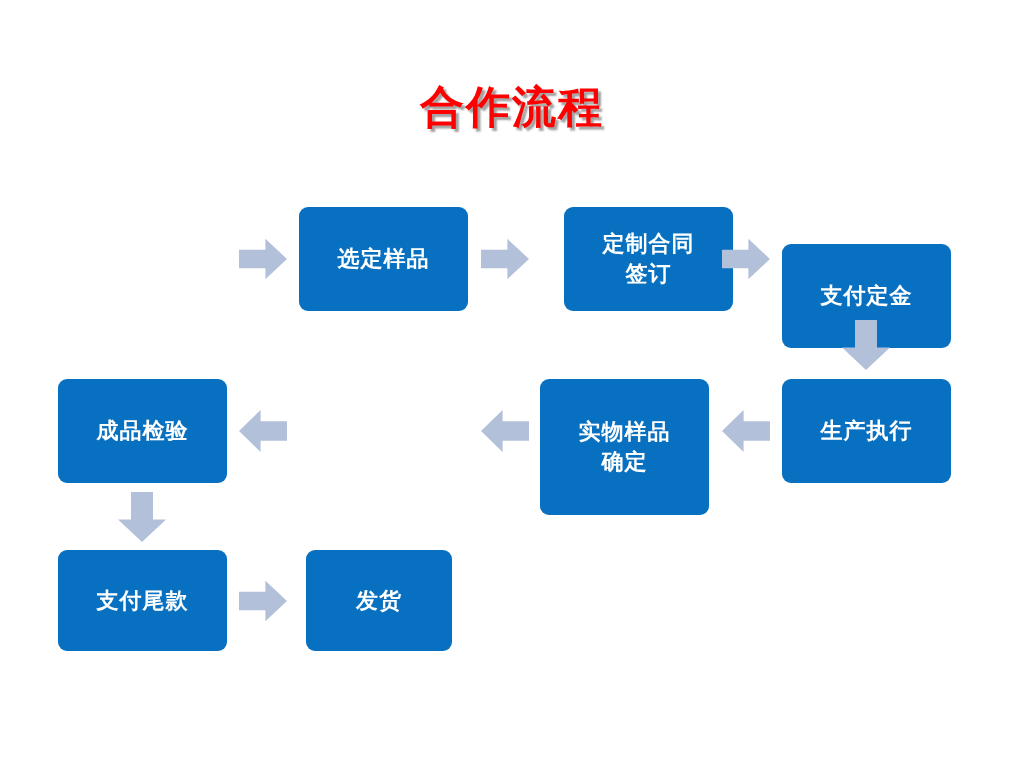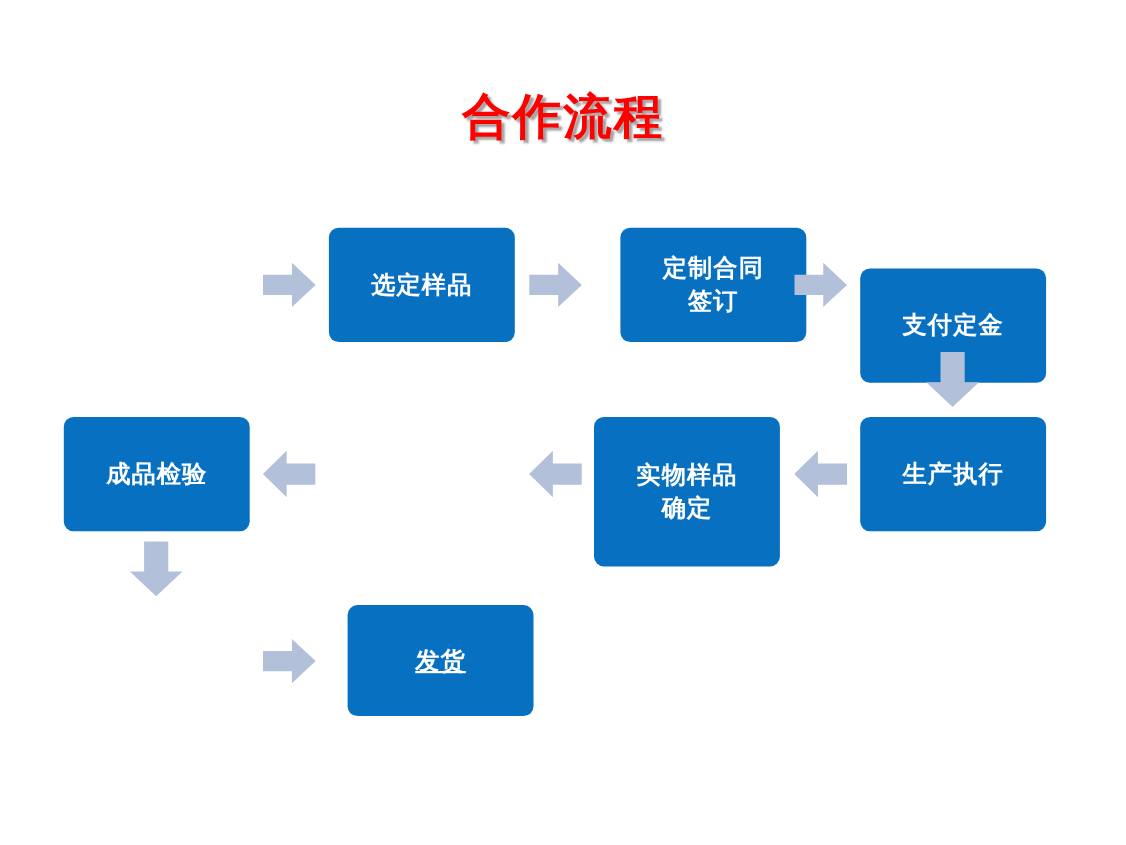--- a/index.html
+++ b/index.html
@@ -68,21 +68,21 @@
   #n-zhifudingjin  { left: 782px; top: 207px; width: 169px; height: 104px; margin-top: 37px; }
 
   
   #n-chengpinjy    { left: 58px;  top: 379px; width: 169px; height: 104px; }
   #n-shengchanzx   { left: 299px; top: 379px; width: 169px; height: 104px; }
   #n-shiwuyp       { left: 540px; top: 379px; width: 169px; height: 136px; }
   #n-baozhuangsj   { left: 782px; top: 379px; width: 169px; height: 104px; }
 
   
   #n-zhifuweikuan  { left: 58px;  top: 550px; width: 169px; height: 101px; }
-  #n-fahuo         { left: 316px; top: 550px; width: 169px; height: 101px; text-decoration: underline; }
+  #n-fahuo         { left: 306px; top: 550px; width: 146px; height: 101px; }
 
   
   .arrow {
     position: absolute;
     background: #b3c0d9;
   }
   .arrow.right {
     clip-path: polygon(0% 28%, 55% 28%, 55% 2%, 100% 50%, 55% 98%, 55% 72%, 0% 72%);
   }
   .arrow.left {
@@ -155,20 +155,23 @@
   </div>
 
   <div class="arrow left" id="a-r2-3"></div>
 
   <div class="node" id="n-baozhuangsj">
     <span class="label">生产执行</span>
   </div>
 
   <div class="arrow down" id="a-v-left"></div>
 
+  <div class="node" id="n-zhifuweikuan">
+    <span class="label">支付尾款</span>
+  </div>
 
   <div class="arrow right" id="a-r3-1"></div>
 
   <div class="node" id="n-fahuo">
     <span class="label">发货</span>
   </div>
 
 </div>
 
 </body></html>

